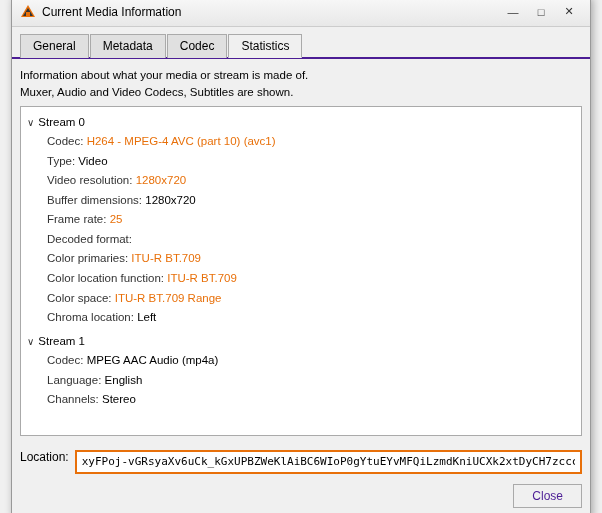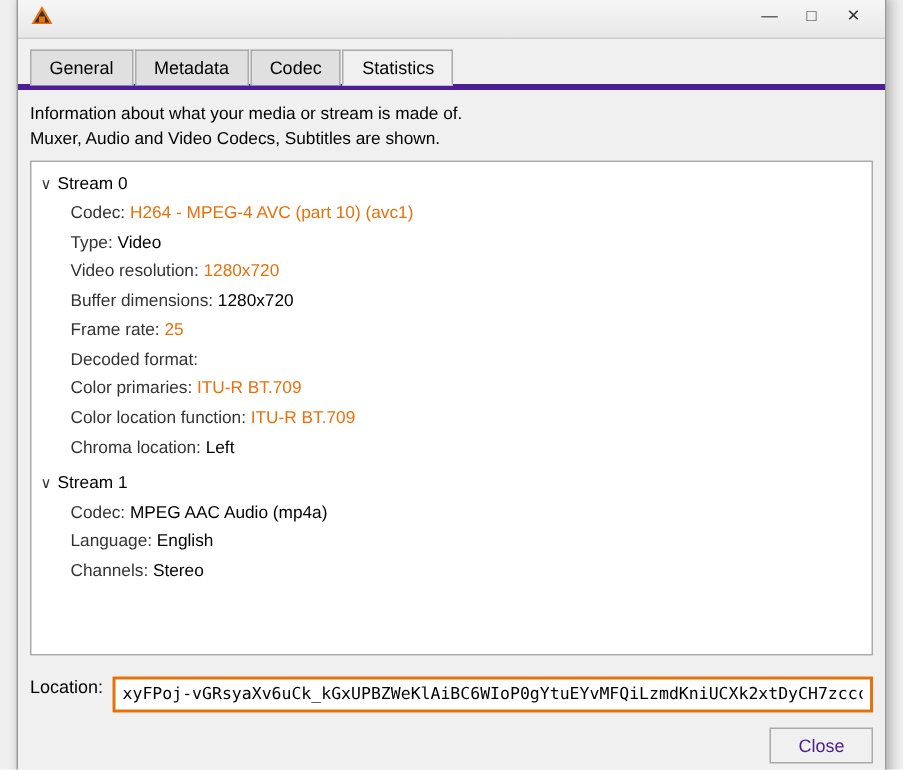--- a/index.html
+++ b/index.html
@@ -55,21 +55,21 @@
       color: #333;
       display: flex;
       align-items: center;
       justify-content: center;
     }
     .tabs-bar {
       display: flex;
       padding: 6px 8px 0 8px;
       gap: 1px;
       background: #f0f0f0;
-      border-bottom: 4px solid #4c1d95;
+      border-bottom: 2px solid #4c1d95;
     }
     .tab {
       padding: 4px 12px;
       border: 1px solid #aaa;
       border-bottom: none;
       background: #e0e0e0;
       cursor: pointer;
       font-size: 12px;
       color: #000;
       position: relative;
@@ -164,20 +164,21 @@
 
 <div class="window">
 
   <div class="title-bar">
     <div class="title-bar-left">
       <svg class="vlc-icon" viewBox="0 0 16 16">
         <polygon points="8,1 15,13 1,13" fill="#e8700a"></polygon>
         <polygon points="8,4 13,12 3,12" fill="#333"></polygon>
         <rect x="6" y="8" width="4" height="4" fill="#e8700a"></rect>
       </svg>
+      <span class="title-text">Current Media Information</span>
     </div>
     <div class="title-controls">
       <button class="title-btn">—</button>
       <button class="title-btn">□</button>
       <button class="title-btn close-btn">✕</button>
     </div>
   </div>
 
   <div class="tabs-bar">
     <div class="tab">General</div>
@@ -217,20 +218,23 @@
         <span class="stream-line">
           <span class="label">Decoded format: </span>
         </span>
         <span class="stream-line">
           <span class="label">Color primaries: </span><span class="value-orange">ITU-R BT.709</span>
         </span>
         <span class="stream-line">
           <span class="label">Color location function: </span><span class="value-orange">ITU-R BT.709</span>
         </span>
         <span class="stream-line">
+          <span class="label">Color space: </span><span class="value-orange">ITU-R BT.709 Range</span>
+        </span>
+        <span class="stream-line">
           <span class="label">Chroma location: </span><span>Left</span>
         </span>
       </div>
 
       <div class="stream-header" style="margin-top:4px;">
         <span class="arrow">∨</span>
         <span>Stream 1</span>
       </div>
       <div class="stream-content">
         <span class="stream-line">

